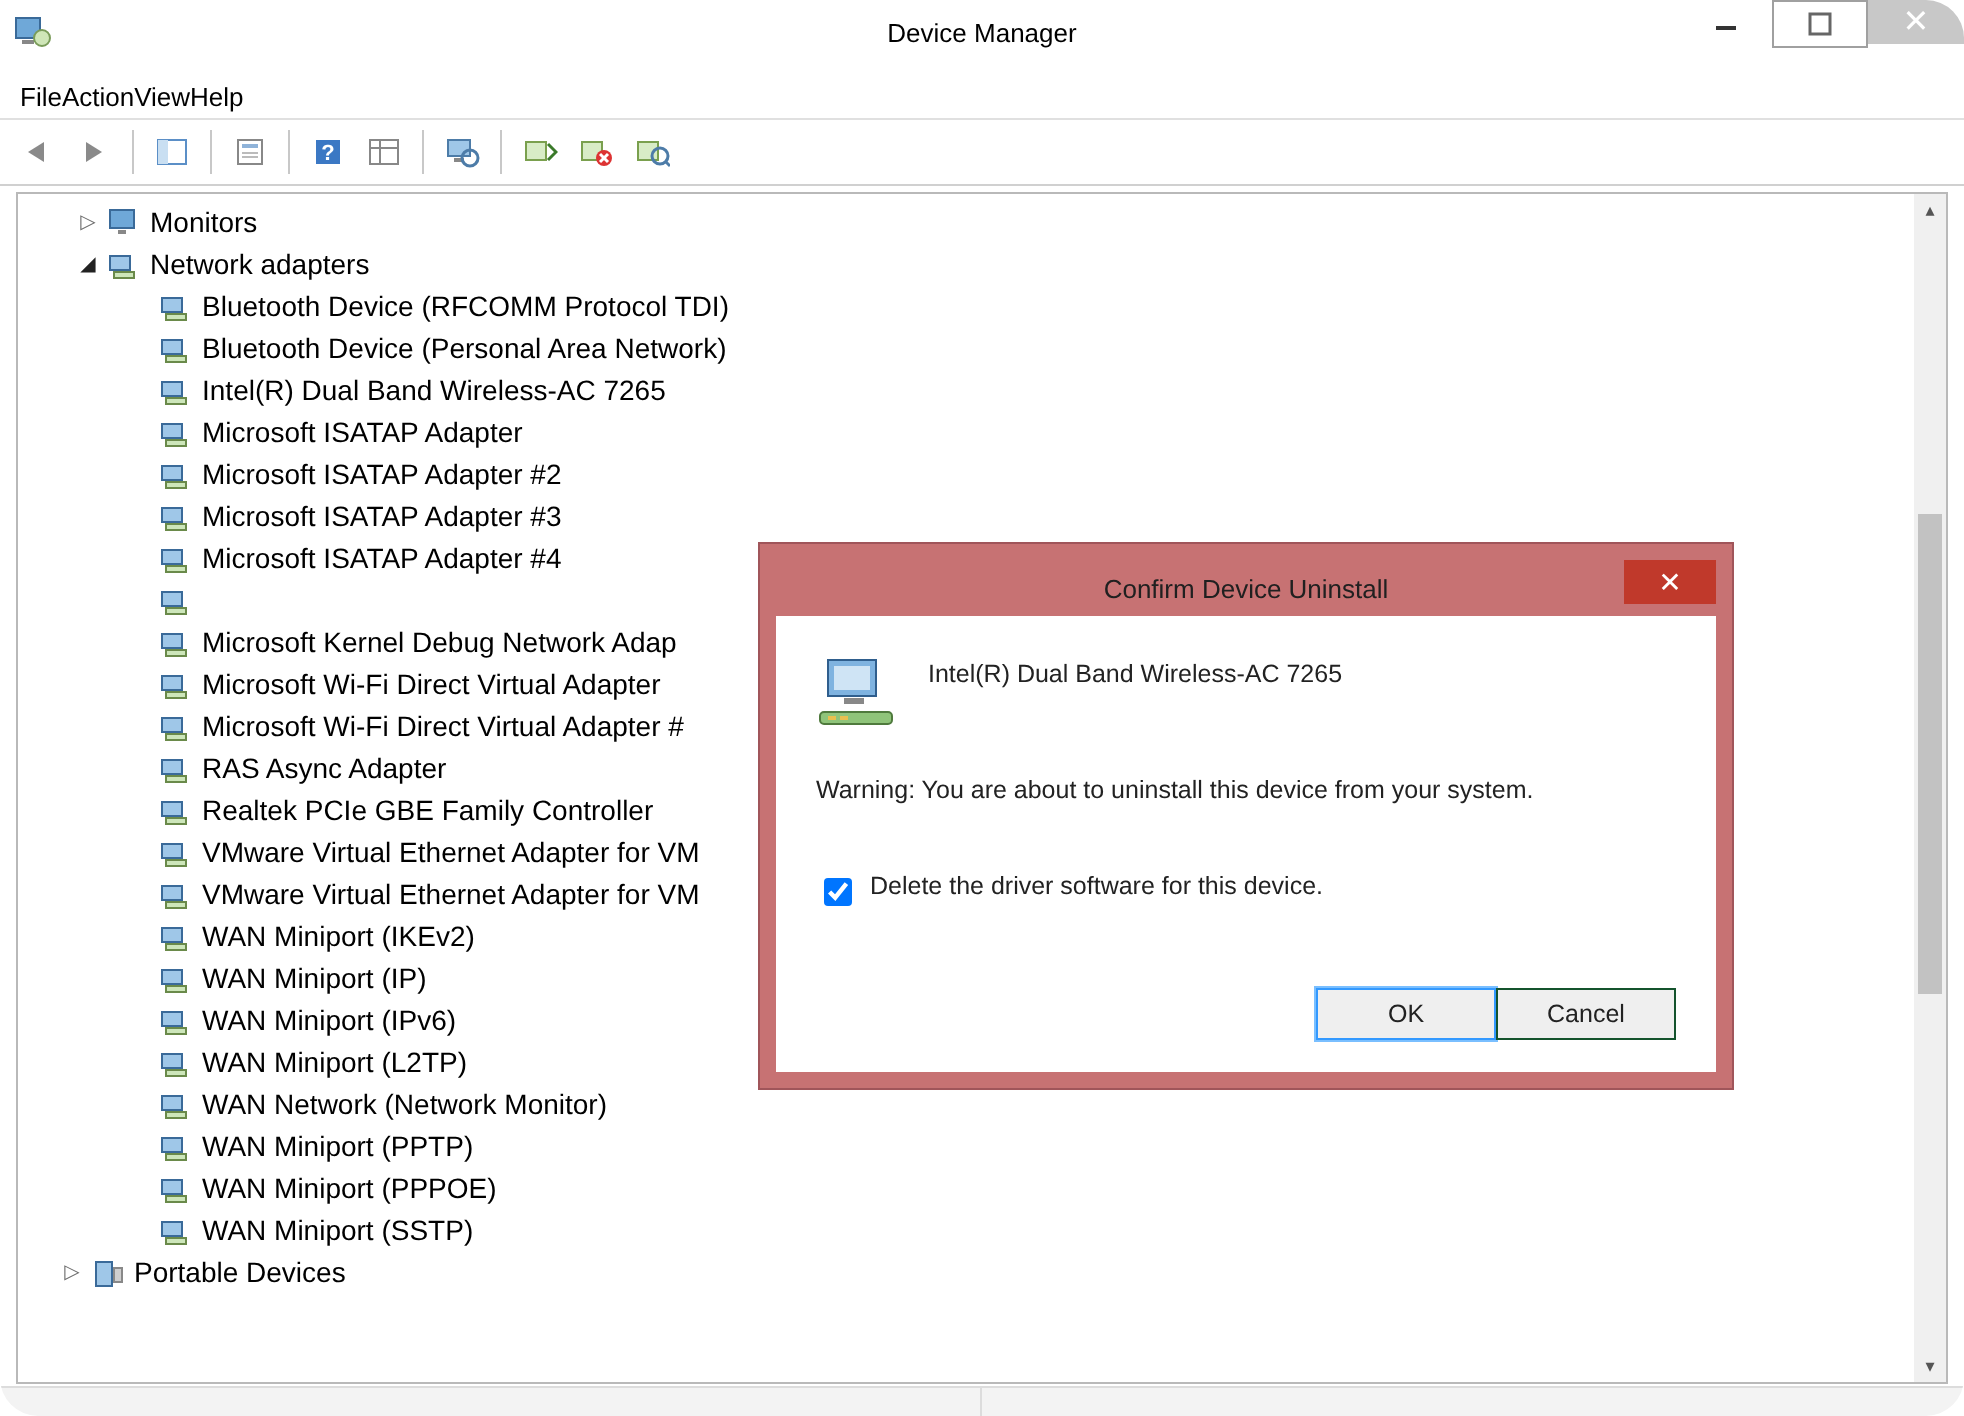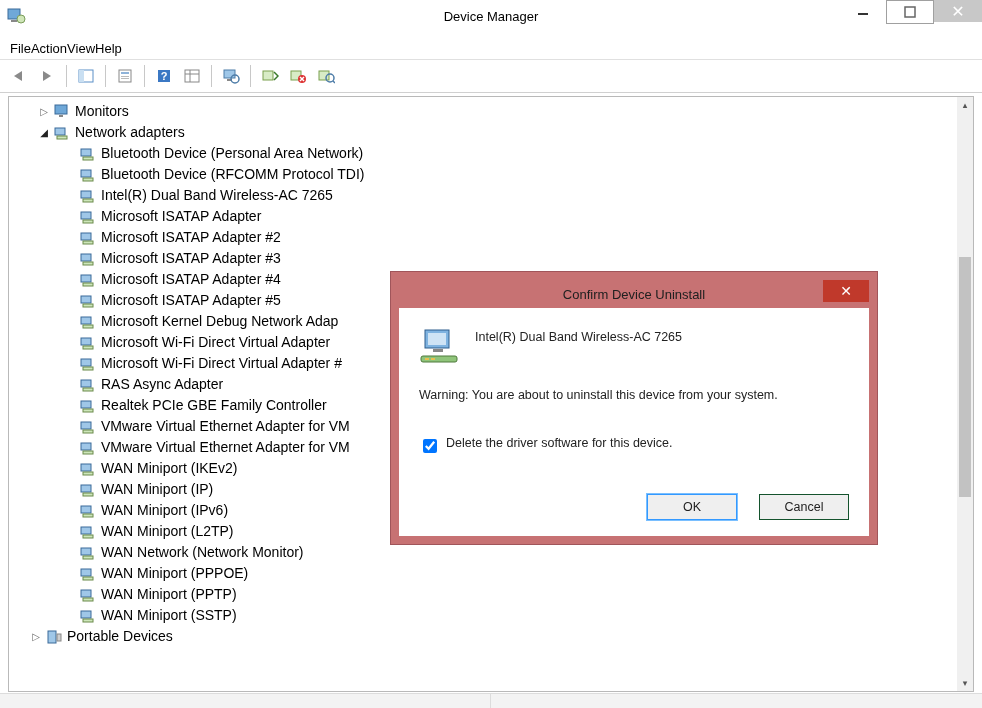--- a/index.html
+++ b/index.html
@@ -1,16 +1,16 @@
 <!DOCTYPE html>
 <html><head>
 <meta charset="utf-8">
 <style>
   html,body{margin:0;padding:0;font-family:"Segoe UI",Tahoma,sans-serif;font-size:13px;color:#000;background:#fff;}
-  .window{width:982px;height:708px;position:relative;background:#fff;box-sizing:border-box;overflow:hidden;}
+  .window{width:982px;height:708px;position:relative;background:#fff;box-sizing:border-box;overflow:hidden;border-radius:19px;}
   
   .titlebar{height:32px;background:#fff;display:flex;align-items:center;position:relative;border-bottom:1px solid #fff;}
   .titlebar .appicon{width:20px;height:20px;margin-left:6px;display:inline-block;}
   .titlebar .title{position:absolute;left:0;right:0;text-align:center;font-size:13px;}
   .winbtns{position:absolute;right:0;top:0;display:flex;}
   .winbtn{width:46px;height:22px;display:flex;align-items:center;justify-content:center;font-family:Arial,sans-serif;font-size:14px;color:#333;background:#fff;}
   .winbtn.min{}
   .winbtn.max{border:1px solid #a0a0a0;}
   .winbtn.close{background:#c8c8c8;color:#fff;width:48px;height:22px;font-size:16px;}
   
@@ -28,32 +28,32 @@
   .node .twisty{width:14px;height:14px;margin-right:2px;display:inline-flex;align-items:center;justify-content:center;color:#6d6d6d;font-size:10px;}
   .node .nicon{width:18px;height:18px;margin-right:4px;display:inline-block;}
   .children{padding-left:26px;}
   .scrollbar{position:absolute;right:0;top:0;bottom:0;width:16px;background:#f0f0f0;}
   .scrollbar .sbtn{height:16px;background:#f0f0f0;display:flex;align-items:center;justify-content:center;font-size:9px;color:#555;}
   .scrollbar .thumb{position:absolute;left:2px;right:2px;background:#c2c2c2;}
   
   .statusbar{position:absolute;left:0;right:0;bottom:0;height:14px;border-top:1px solid #dcdcdc;background:#f3f3f3;}
   .statusbar .cell{width:50%;height:100%;border-right:1px solid #dcdcdc;display:inline-block;box-sizing:border-box;}
   
-  .dialog{position:absolute;left:391px;top:272px;width:486px;background:#c77273;box-shadow:0 0 0 1px #a0555a;padding:8px;box-sizing:border-box;}
+  .dialog{position:absolute;left:380px;top:272px;width:486px;background:#c77273;box-shadow:0 0 0 1px #a0555a;padding:8px;box-sizing:border-box;}
   .dlg-titlebar{height:28px;display:flex;align-items:center;position:relative;}
   .dlg-title{flex:1;text-align:center;color:#202020;font-size:13px;}
   .dlg-close{position:absolute;right:0;top:0;width:46px;height:22px;background:#c0392b;color:#fff;display:flex;align-items:center;justify-content:center;font-size:14px;}
   .dlg-body{background:#fff;padding:18px 20px 16px 20px;font-size:12.5px;color:#222;}
   .dlg-row1{display:flex;align-items:flex-start;gap:16px;margin-bottom:22px;}
   .dlg-icon{width:40px;height:40px;flex:none;}
   .dlg-devname{padding-top:4px;}
   .dlg-warn{margin-bottom:34px;}
   .dlg-check{display:flex;align-items:flex-start;gap:6px;margin-bottom:38px;}
   .dlg-check input{width:14px;height:14px;}
-  .dlg-btns{display:flex;justify-content:flex-end;gap:22px;}
+  .dlg-btns{display:flex;justify-content:flex-end;gap:0;}
   .dlg-btn{min-width:88px;height:24px;border:1px solid #14532d;background:#efefef;font-size:12.5px;display:flex;align-items:center;justify-content:center;}
   .dlg-btn.default{border:1px solid #3399ff;outline:1px solid #7abfff;}
 </style>
 </head>
 <body>
 
 <div class="window">
 
   <div class="titlebar">
     <span class="appicon">
@@ -180,36 +180,36 @@
         <span>Network adapters</span>
       </div>
 
       <div class="children" id="net-children">
           <div class="node">
             <span class="twisty"></span>
             <span class="nicon"><svg viewBox="0 0 18 18">
                 <rect x="2" y="4" width="10" height="7" fill="#9fc7e8" stroke="#3a6a99"></rect>
                 <rect x="4" y="12" width="10" height="3" fill="#cde6ba" stroke="#6a8a4a"></rect>
               </svg></span>
+            <span>Bluetooth Device (RFCOMM Protocol TDI)</span>
+          </div>
+          <div class="node">
+            <span class="twisty"></span>
+            <span class="nicon"><svg viewBox="0 0 18 18">
+                <rect x="2" y="4" width="10" height="7" fill="#9fc7e8" stroke="#3a6a99"></rect>
+                <rect x="4" y="12" width="10" height="3" fill="#cde6ba" stroke="#6a8a4a"></rect>
+              </svg></span>
             <span>Bluetooth Device (Personal Area Network)</span>
           </div>
           <div class="node">
             <span class="twisty"></span>
             <span class="nicon"><svg viewBox="0 0 18 18">
                 <rect x="2" y="4" width="10" height="7" fill="#9fc7e8" stroke="#3a6a99"></rect>
                 <rect x="4" y="12" width="10" height="3" fill="#cde6ba" stroke="#6a8a4a"></rect>
               </svg></span>
-            <span>Bluetooth Device (RFCOMM Protocol TDI)</span>
-          </div>
-          <div class="node">
-            <span class="twisty"></span>
-            <span class="nicon"><svg viewBox="0 0 18 18">
-                <rect x="2" y="4" width="10" height="7" fill="#9fc7e8" stroke="#3a6a99"></rect>
-                <rect x="4" y="12" width="10" height="3" fill="#cde6ba" stroke="#6a8a4a"></rect>
-              </svg></span>
             <span>Intel(R) Dual Band Wireless-AC 7265</span>
           </div>
           <div class="node">
             <span class="twisty"></span>
             <span class="nicon"><svg viewBox="0 0 18 18">
                 <rect x="2" y="4" width="10" height="7" fill="#9fc7e8" stroke="#3a6a99"></rect>
                 <rect x="4" y="12" width="10" height="3" fill="#cde6ba" stroke="#6a8a4a"></rect>
               </svg></span>
             <span>Microsoft ISATAP Adapter</span>
           </div>
@@ -236,21 +236,20 @@
                 <rect x="4" y="12" width="10" height="3" fill="#cde6ba" stroke="#6a8a4a"></rect>
               </svg></span>
             <span>Microsoft ISATAP Adapter #4</span>
           </div>
           <div class="node">
             <span class="twisty"></span>
             <span class="nicon"><svg viewBox="0 0 18 18">
                 <rect x="2" y="4" width="10" height="7" fill="#9fc7e8" stroke="#3a6a99"></rect>
                 <rect x="4" y="12" width="10" height="3" fill="#cde6ba" stroke="#6a8a4a"></rect>
               </svg></span>
-            <span>Microsoft ISATAP Adapter #5</span>
           </div>
           <div class="node">
             <span class="twisty"></span>
             <span class="nicon"><svg viewBox="0 0 18 18">
                 <rect x="2" y="4" width="10" height="7" fill="#9fc7e8" stroke="#3a6a99"></rect>
                 <rect x="4" y="12" width="10" height="3" fill="#cde6ba" stroke="#6a8a4a"></rect>
               </svg></span>
             <span>Microsoft Kernel Debug Network Adap</span>
           </div>
           <div class="node">
@@ -340,29 +339,29 @@
                 <rect x="4" y="12" width="10" height="3" fill="#cde6ba" stroke="#6a8a4a"></rect>
               </svg></span>
             <span>WAN Network (Network Monitor)</span>
           </div>
           <div class="node">
             <span class="twisty"></span>
             <span class="nicon"><svg viewBox="0 0 18 18">
                 <rect x="2" y="4" width="10" height="7" fill="#9fc7e8" stroke="#3a6a99"></rect>
                 <rect x="4" y="12" width="10" height="3" fill="#cde6ba" stroke="#6a8a4a"></rect>
               </svg></span>
+            <span>WAN Miniport (PPTP)</span>
+          </div>
+          <div class="node">
+            <span class="twisty"></span>
+            <span class="nicon"><svg viewBox="0 0 18 18">
+                <rect x="2" y="4" width="10" height="7" fill="#9fc7e8" stroke="#3a6a99"></rect>
+                <rect x="4" y="12" width="10" height="3" fill="#cde6ba" stroke="#6a8a4a"></rect>
+              </svg></span>
             <span>WAN Miniport (PPPOE)</span>
-          </div>
-          <div class="node">
-            <span class="twisty"></span>
-            <span class="nicon"><svg viewBox="0 0 18 18">
-                <rect x="2" y="4" width="10" height="7" fill="#9fc7e8" stroke="#3a6a99"></rect>
-                <rect x="4" y="12" width="10" height="3" fill="#cde6ba" stroke="#6a8a4a"></rect>
-              </svg></span>
-            <span>WAN Miniport (PPTP)</span>
           </div>
           <div class="node">
             <span class="twisty"></span>
             <span class="nicon"><svg viewBox="0 0 18 18">
                 <rect x="2" y="4" width="10" height="7" fill="#9fc7e8" stroke="#3a6a99"></rect>
                 <rect x="4" y="12" width="10" height="3" fill="#cde6ba" stroke="#6a8a4a"></rect>
               </svg></span>
             <span>WAN Miniport (SSTP)</span>
           </div>
         </div>

